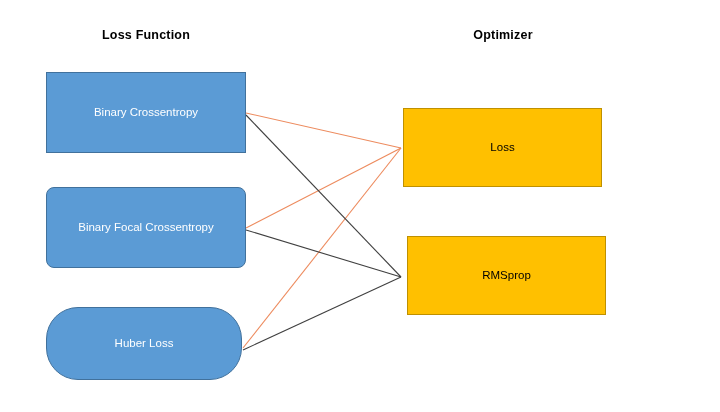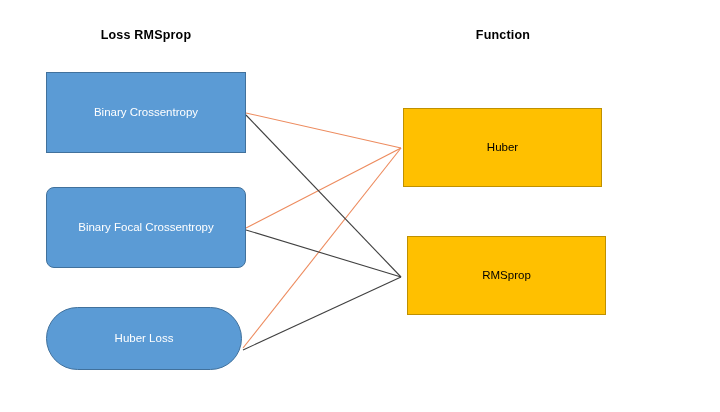--- a/index.html
+++ b/index.html
@@ -43,21 +43,21 @@
     color: #ffffff;
   }
   .node.optim {
     background: #FFC000;
     border: 1px solid #BF9000;
     color: #000000;
   }
 
   #node-bce  { left: 46px;  top: 72px;  width: 200px; height: 81px; }
   #node-bfce { left: 46px;  top: 187px; width: 200px; height: 81px; border-radius: 8px; }
-  #node-hub  { left: 46px;  top: 307px; width: 196px; height: 63px; border-radius: 32px; }
+  #node-hub  { left: 46px;  top: 307px; width: 196px; height: 73px; border-radius: 32px; }
 
   #node-adam { left: 403px; top: 108px; width: 199px; height: 79px; }
   #node-rms  { left: 407px; top: 236px; width: 199px; height: 79px; }
 
   #edges {
     position: absolute;
     left: 0;
     top: 0;
     width: 720px;
     height: 412px;
@@ -72,37 +72,37 @@
   <svg id="edges" viewBox="0 0 720 412" xmlns="http://www.w3.org/2000/svg">
     <line x1="246" y1="113" x2="401" y2="148" stroke="#ED8B5E" stroke-width="1.1"></line>
     <line x1="246" y1="228" x2="401" y2="148" stroke="#ED8B5E" stroke-width="1.1"></line>
     <line x1="243" y1="348" x2="401" y2="148" stroke="#ED8B5E" stroke-width="1.1"></line>
 
     <line x1="246" y1="115" x2="401" y2="277" stroke="#404040" stroke-width="1.1"></line>
     <line x1="246" y1="230" x2="401" y2="277" stroke="#404040" stroke-width="1.1"></line>
     <line x1="243" y1="350" x2="401" y2="277" stroke="#404040" stroke-width="1.1"></line>
   </svg>
 
-  <div id="title-loss" class="col-title">Loss RMSprop</div>
+  <div id="title-loss" class="col-title">Loss Function</div>
 
-  <div id="title-optim" class="col-title">Function</div>
+  <div id="title-optim" class="col-title">Optimizer</div>
 
   <div id="node-bce" class="node loss">
     <span>Binary Crossentropy</span>
   </div>
 
   <div id="node-bfce" class="node loss">
     <span>Binary Focal Crossentropy</span>
   </div>
 
   <div id="node-hub" class="node loss">
     <span>Huber Loss</span>
   </div>
 
   <div id="node-adam" class="node optim">
-    <span>Huber</span>
+    <span>Loss</span>
   </div>
 
   <div id="node-rms" class="node optim">
     <span>RMSprop</span>
   </div>
 
 </div>
 
 </body></html>

